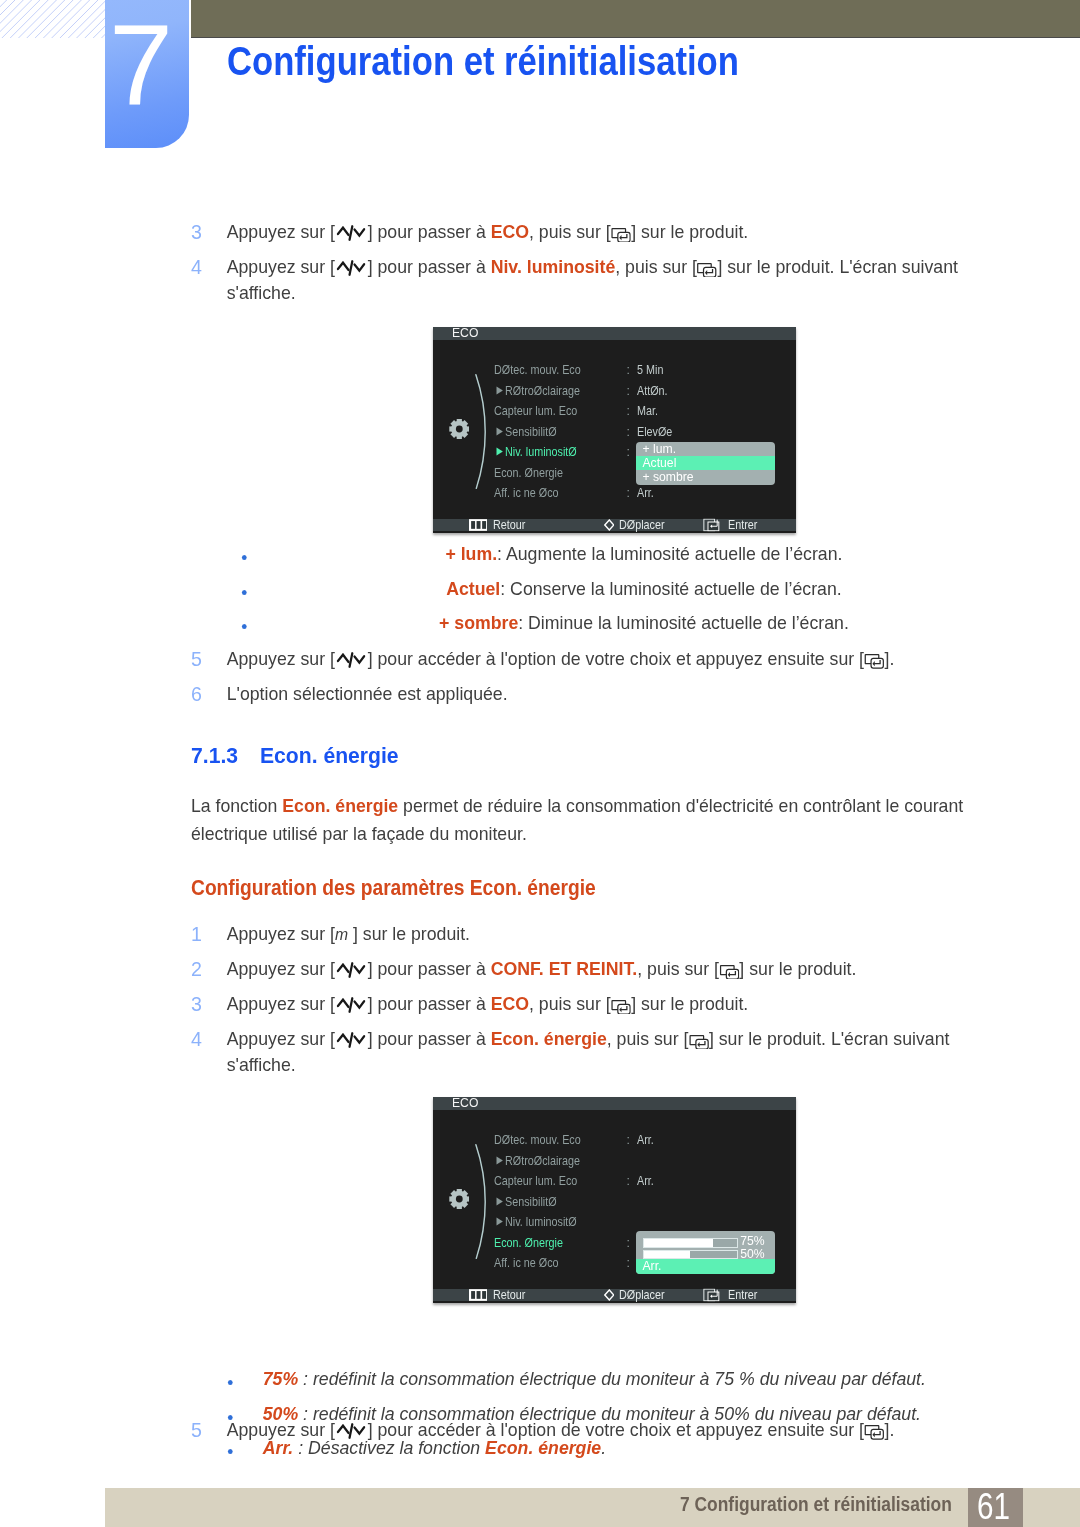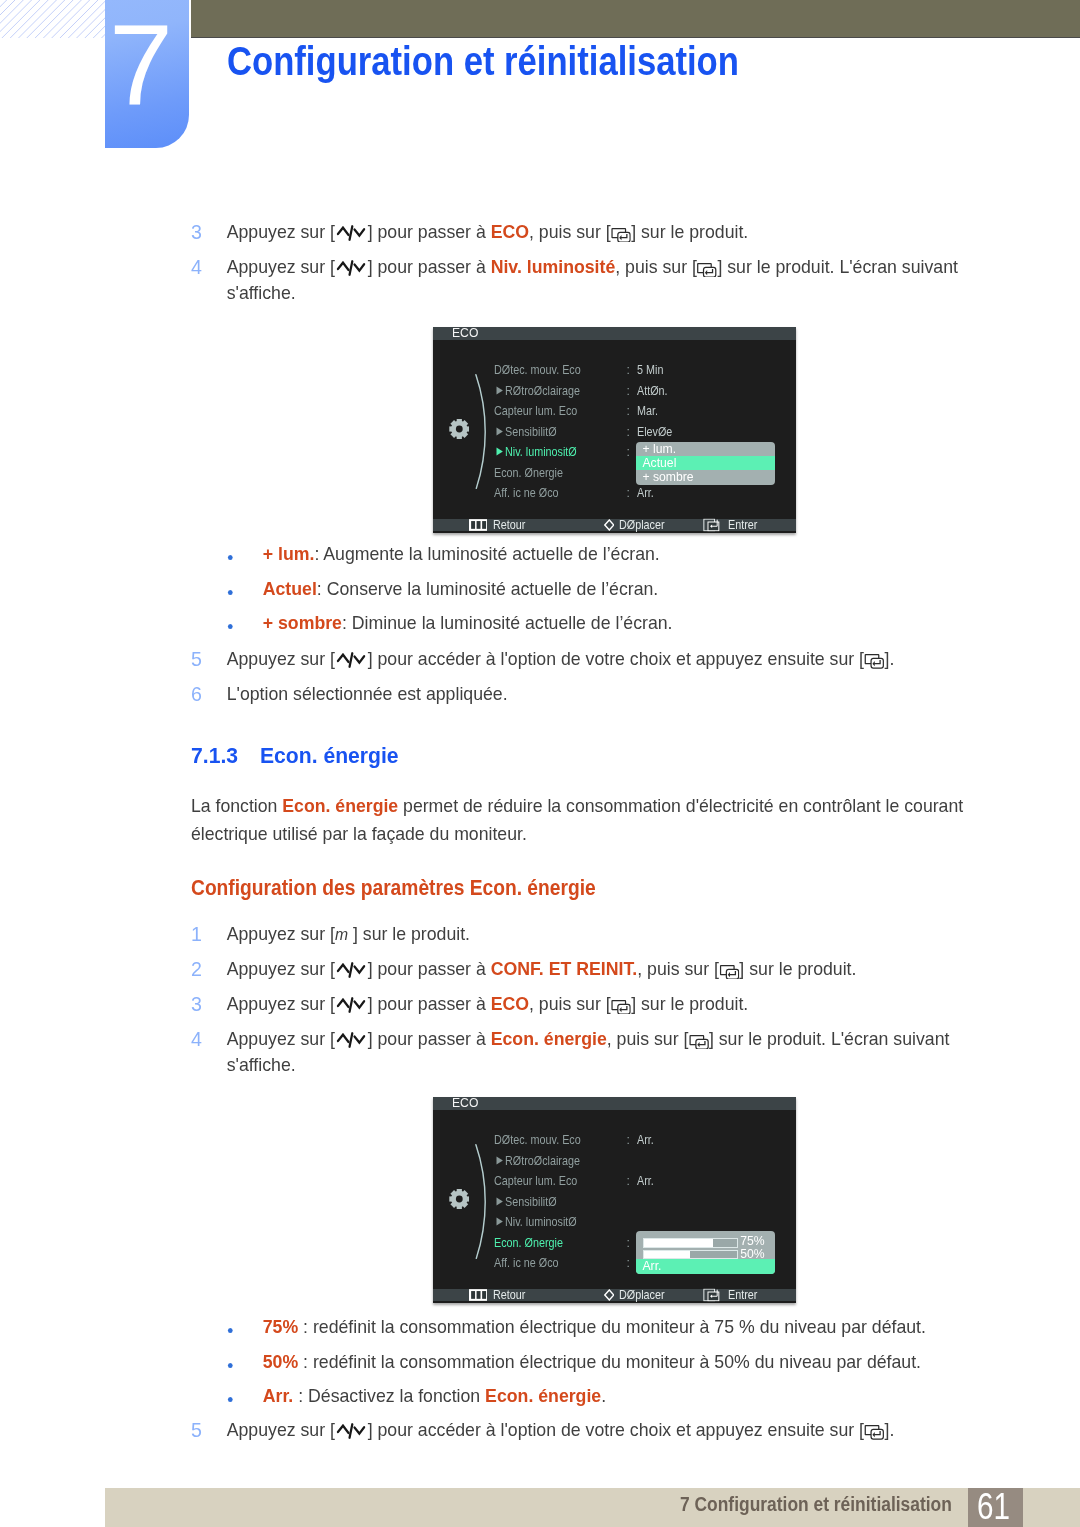--- a/index.html
+++ b/index.html
@@ -135,21 +135,21 @@
                 <path d="M17.5 2.3 L14.6 15.7" fill="none" stroke="#181818" stroke-width="2.35" stroke-linecap="round"></path>
                 <path d="M19.8 5.5 L24.9 11.6 L29.9 5.2" fill="none" stroke="#181818" stroke-width="2.35" stroke-linecap="round" stroke-linejoin="miter"></path>
               </svg></span>] pour passer à <span class="bo">Niv. luminosité</span>, puis sur [<span class="kbd"><svg width="21.5" height="14.7" viewBox="0 0 20.3 14.7">
                 <rect x="0.65" y="0.65" width="14.2" height="9.0" rx="0.5" fill="#fff" stroke="#2b2b2b" stroke-width="1.3"></rect>
                 <rect x="6.75" y="4.35" width="12.9" height="9.7" rx="2.3" fill="#fff" stroke="#2b2b2b" stroke-width="1.3"></rect>
                 <path d="M16.25 6.1 L16.25 9.7 L10.0 9.7" fill="none" stroke="#2b2b2b" stroke-width="1.35"></path>
                 <path d="M10.6 7.1 L8.2 9.7 L10.6 12.3 Z" fill="#2b2b2b"></path>
               </svg></span>] sur le produit. L'écran suivant s'affiche.</span>
         </div>
       </div>
-      <div style="position: absolute; left: 226px; top: 541.1px; width: 810px;">
+      <div style="position: absolute; left: 240px; top: 541.1px; width: 810px; text-align: center;">
         <div class="bul-row">
           <span class="bdot"></span>
           <span class="bultxt"><span class="bo">+ lum.</span>: Augmente la luminosité actuelle de l’écran.</span>
         </div>
         <div class="bul-row">
           <span class="bdot"></span>
           <span class="bultxt"><span class="bo">Actuel</span>: Conserve la luminosité actuelle de l’écran.</span>
         </div>
         <div class="bul-row">
           <span class="bdot"></span>
@@ -216,21 +216,21 @@
                 <path d="M17.5 2.3 L14.6 15.7" fill="none" stroke="#181818" stroke-width="2.35" stroke-linecap="round"></path>
                 <path d="M19.8 5.5 L24.9 11.6 L29.9 5.2" fill="none" stroke="#181818" stroke-width="2.35" stroke-linecap="round" stroke-linejoin="miter"></path>
               </svg></span>] pour passer à <span class="bo">Econ. énergie</span>, puis sur [<span class="kbd"><svg width="21.5" height="14.7" viewBox="0 0 20.3 14.7">
                 <rect x="0.65" y="0.65" width="14.2" height="9.0" rx="0.5" fill="#fff" stroke="#2b2b2b" stroke-width="1.3"></rect>
                 <rect x="6.75" y="4.35" width="12.9" height="9.7" rx="2.3" fill="#fff" stroke="#2b2b2b" stroke-width="1.3"></rect>
                 <path d="M16.25 6.1 L16.25 9.7 L10.0 9.7" fill="none" stroke="#2b2b2b" stroke-width="1.35"></path>
                 <path d="M10.6 7.1 L8.2 9.7 L10.6 12.3 Z" fill="#2b2b2b"></path>
               </svg></span>] sur le produit. L'écran suivant s'affiche.</span>
         </div>
       </div>
-      <div style="position: absolute; left: 226px; top: 1314px; width: 830px;">
+      <div style="position: absolute; left: 226px; top: 1366px; width: 830px; font-style: italic;">
         <div class="bul-row">
           <span class="bdot"></span>
           <span class="bultxt"><span class="bo">75%</span> : redéfinit la consommation électrique du moniteur à 75 % du niveau par défaut.</span>
         </div>
         <div class="bul-row">
           <span class="bdot"></span>
           <span class="bultxt"><span class="bo">50%</span> : redéfinit la consommation électrique du moniteur à 50% du niveau par défaut.</span>
         </div>
         <div class="bul-row">
           <span class="bdot"></span>

